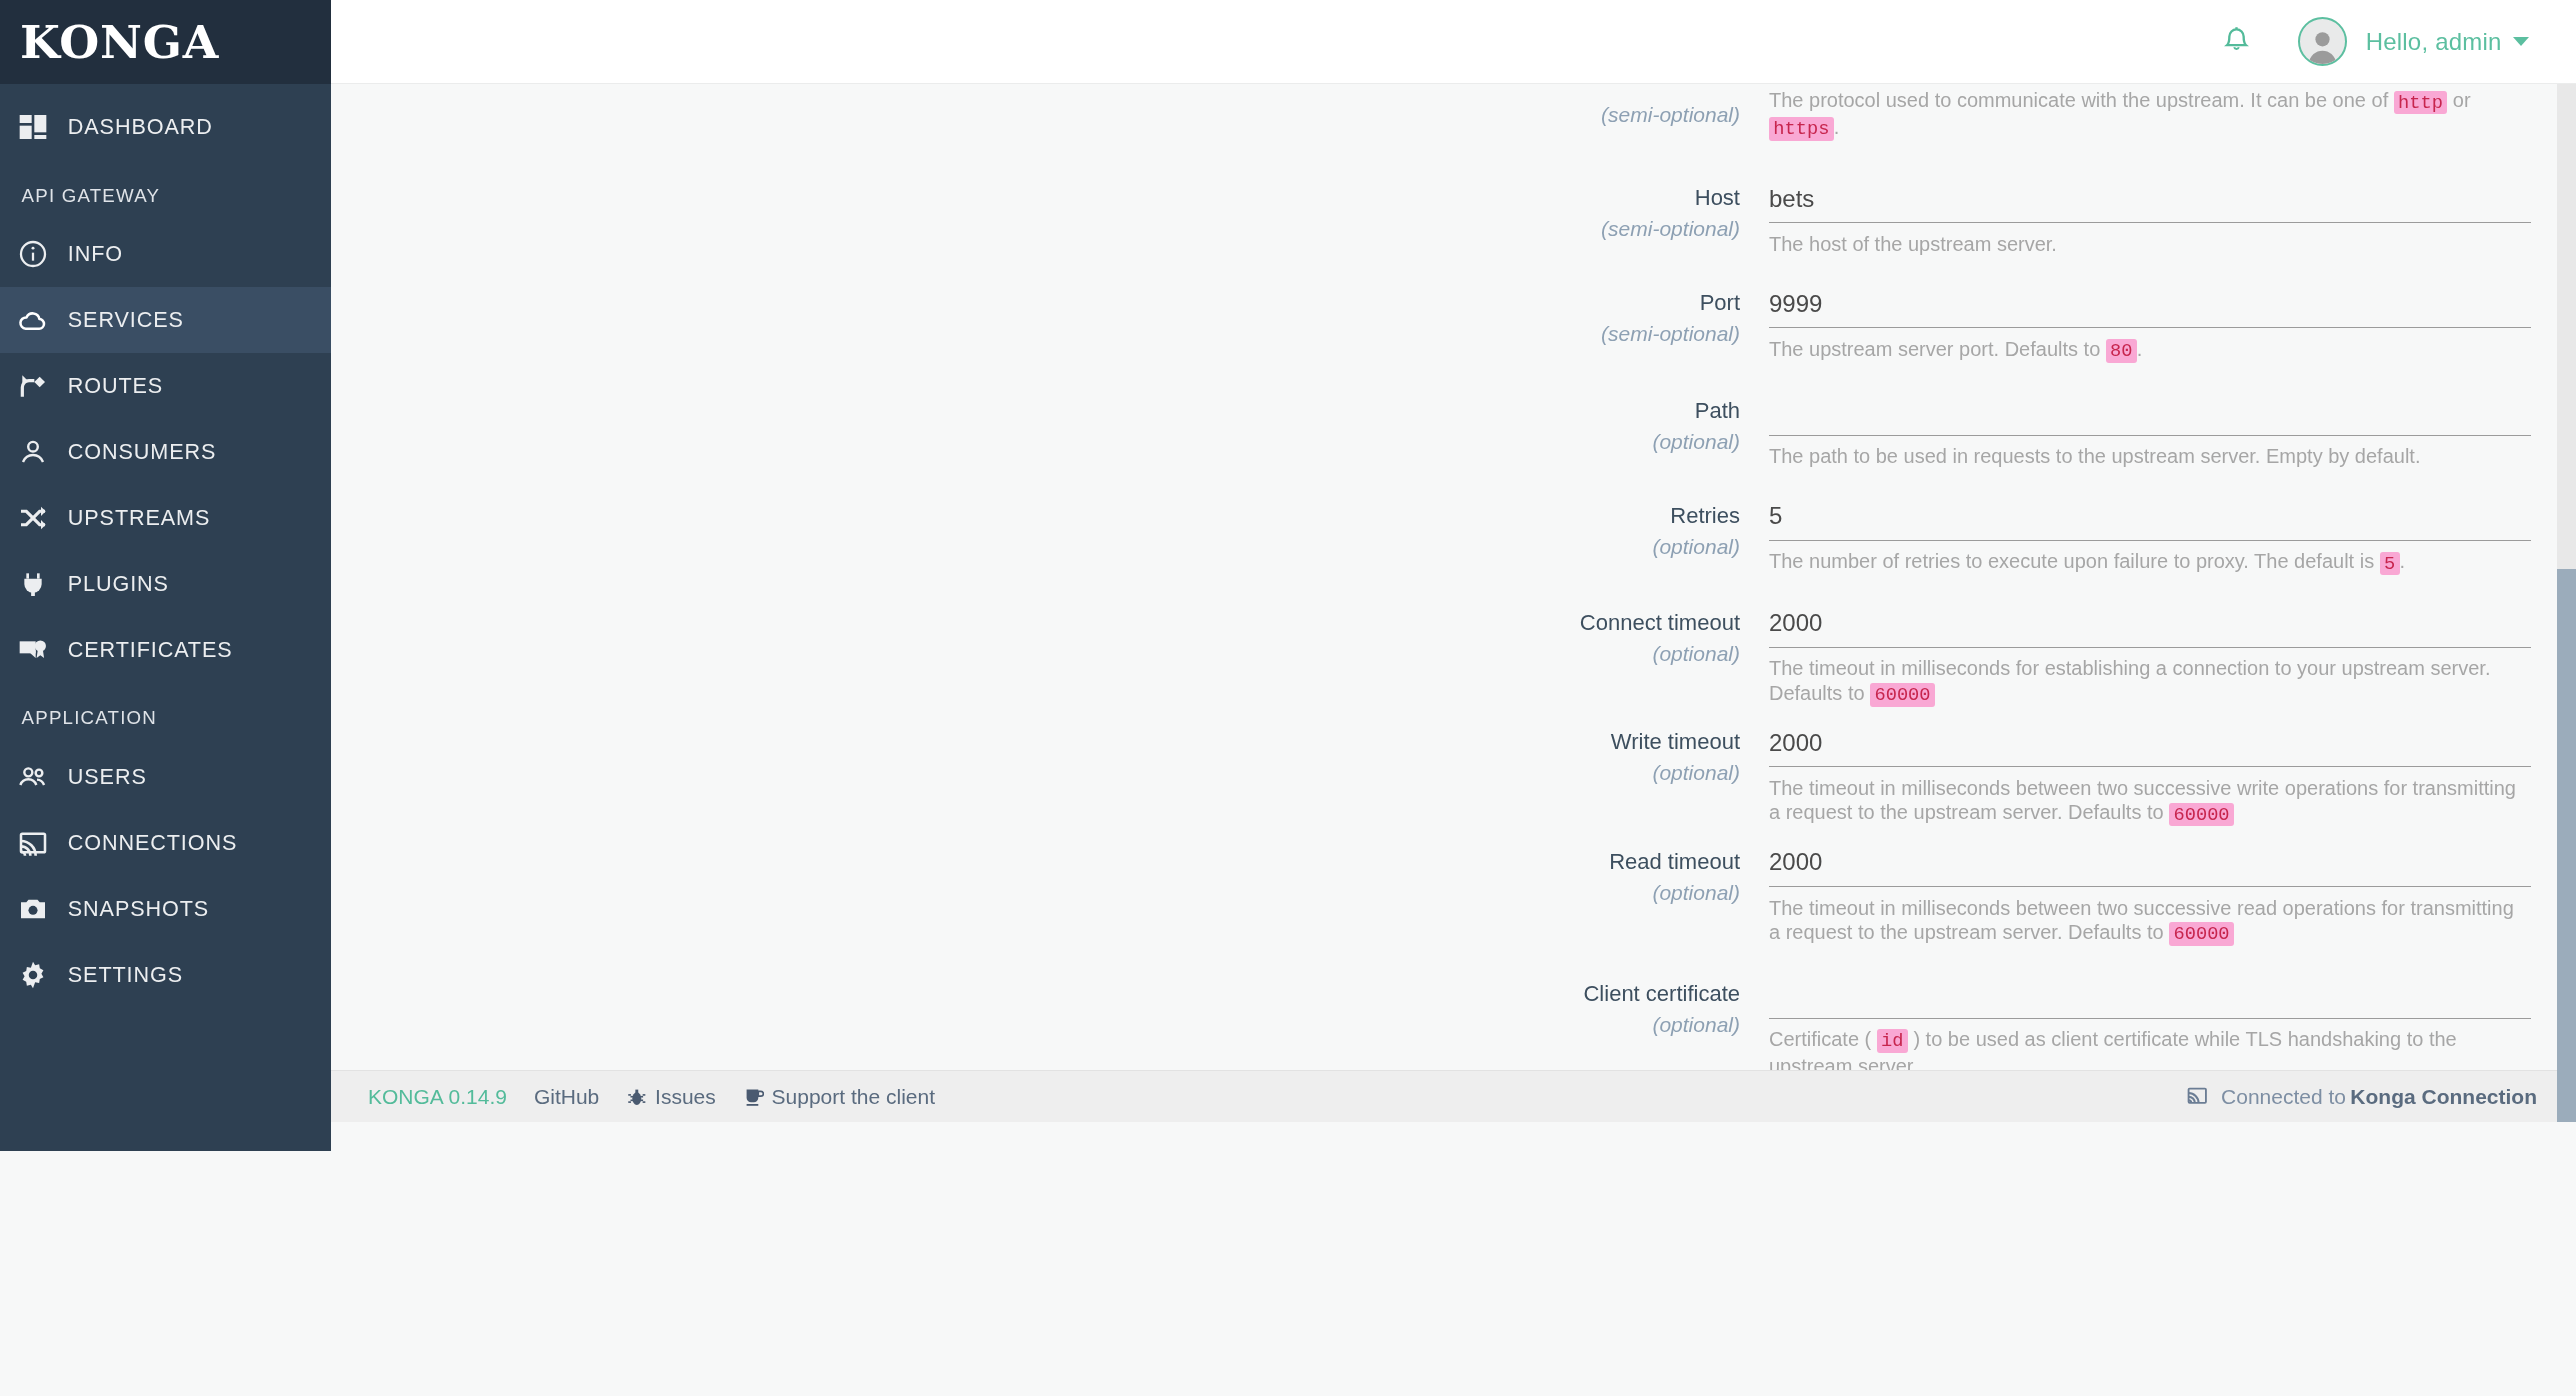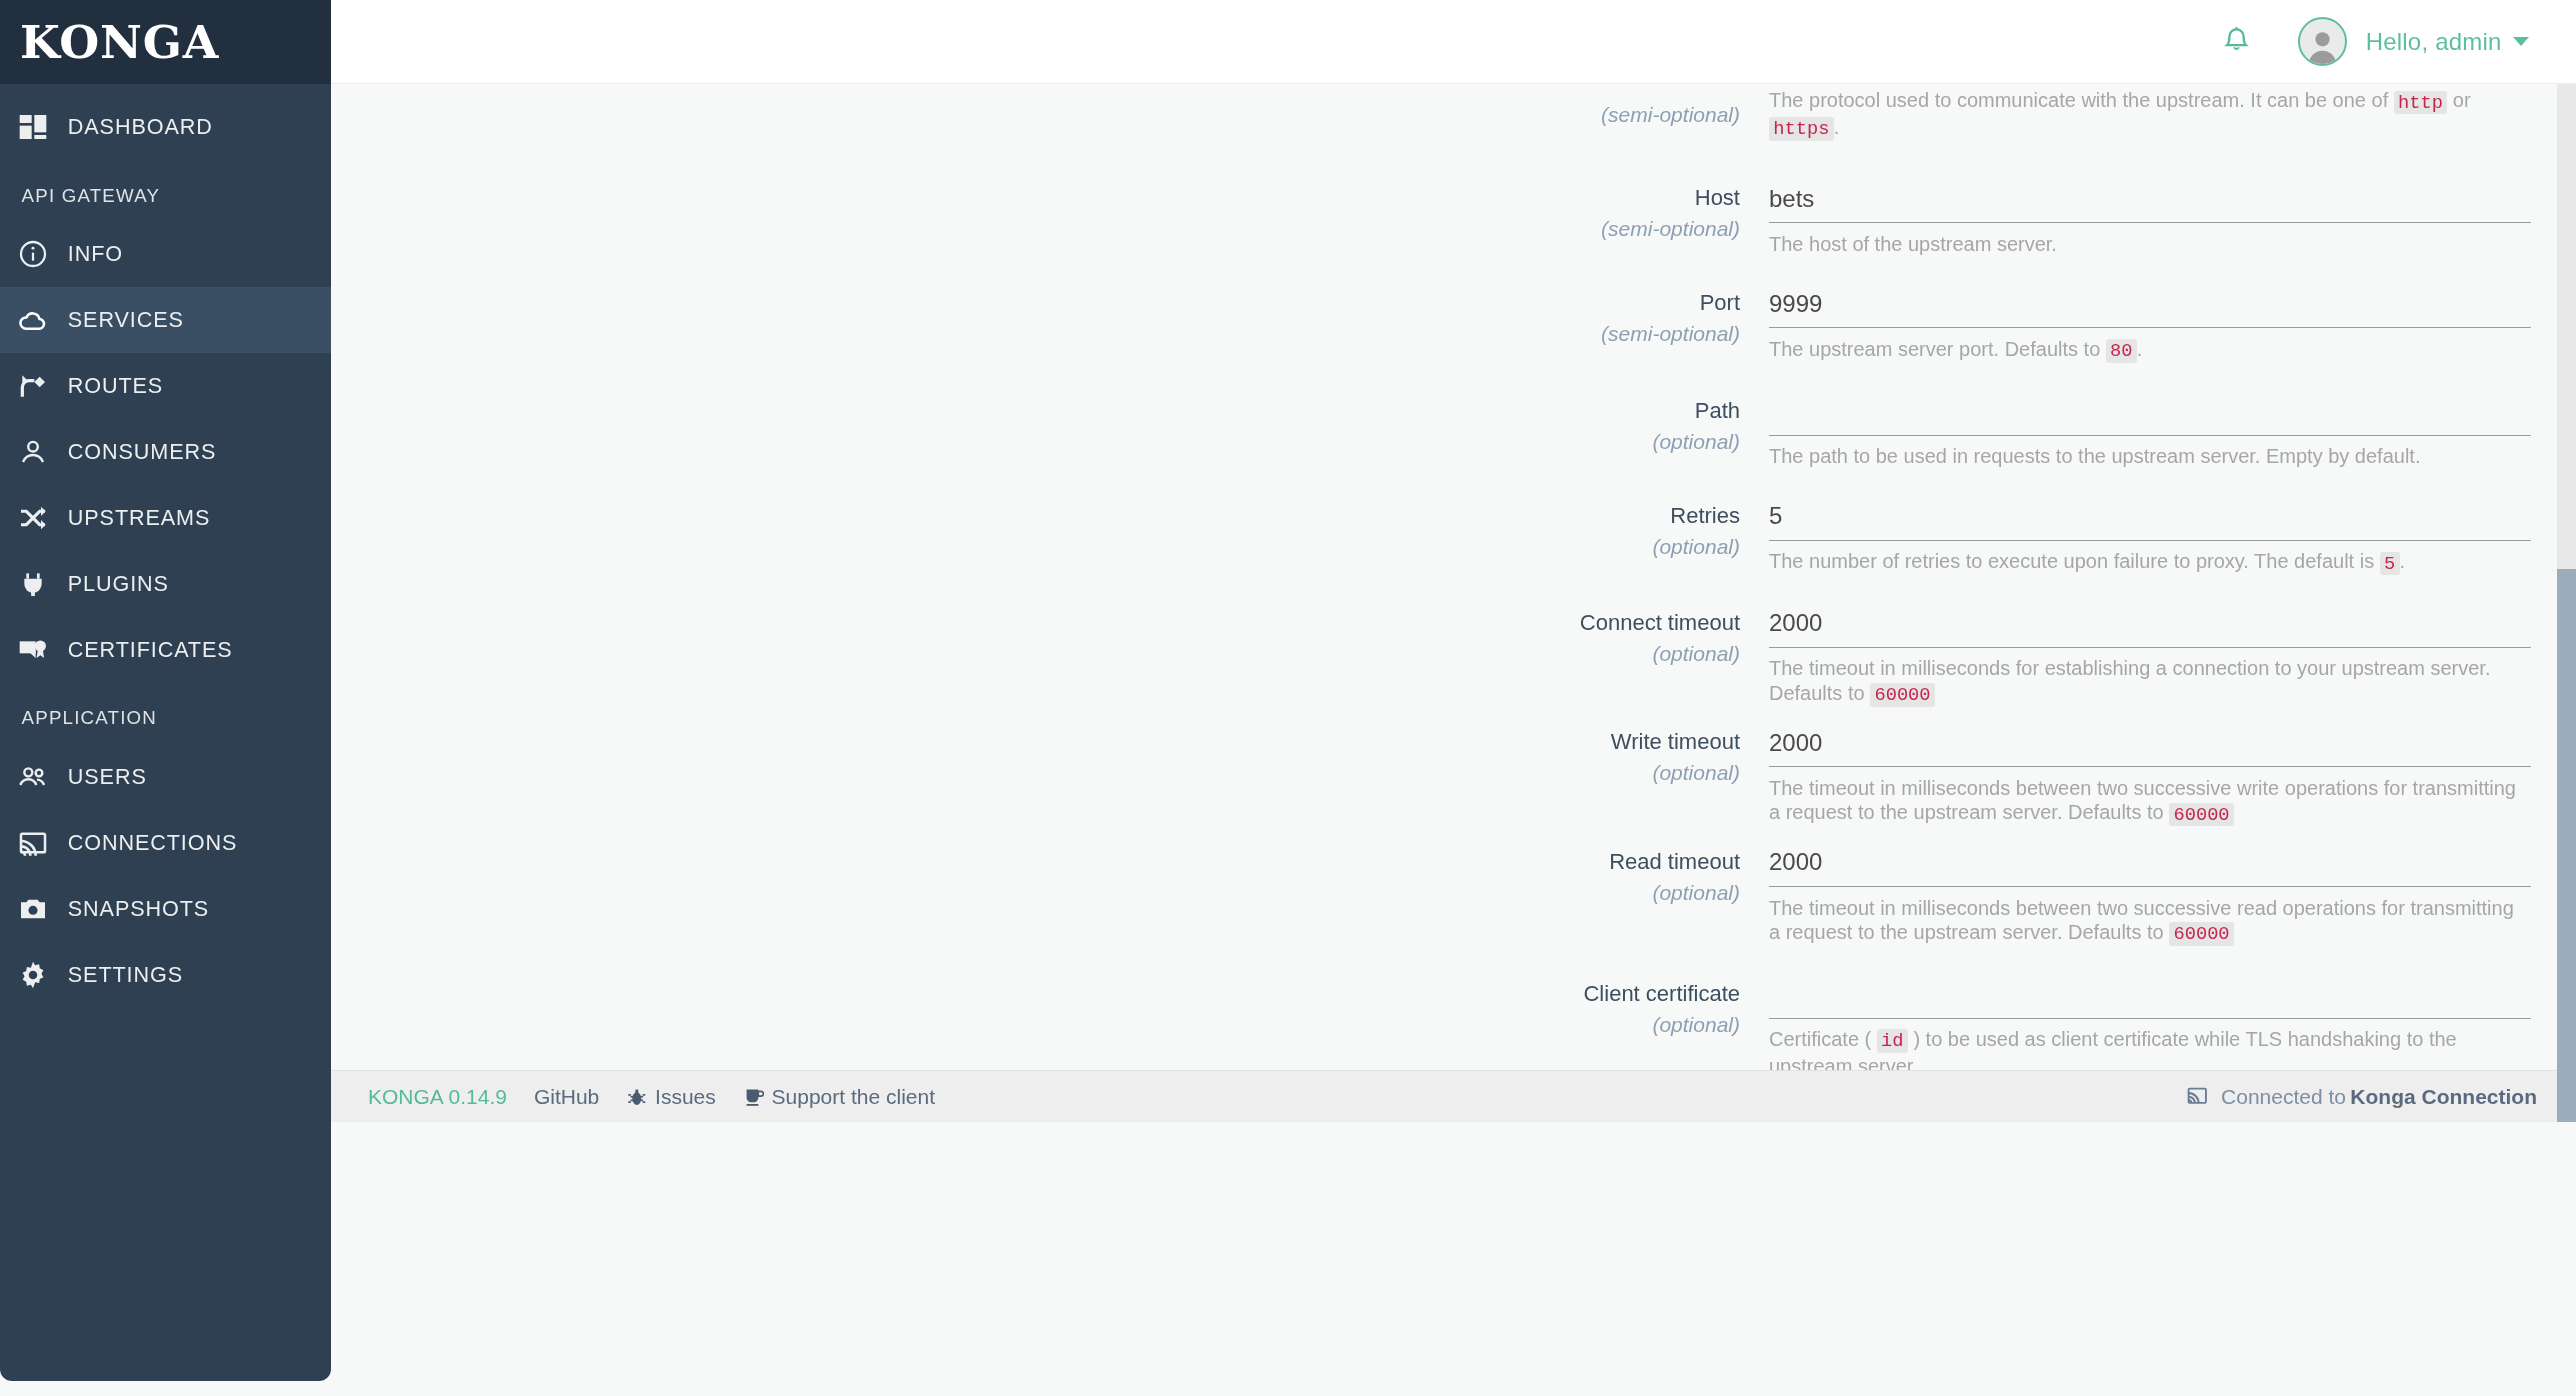--- a/index.html
+++ b/index.html
@@ -6,26 +6,25 @@
   html, body {
     width: 2576px; height: 1397px;
     font-family: "Liberation Sans", sans-serif;
     background: #f7f8f8;
     overflow: hidden;
   }
   .app { position: relative; width: 2576px; height: 1397px; display: flex; }
 
   
   .sidebar {
-    width: 331px; height: 1381px;
+    width: 331px; height: 1151px;
     background: #2e4052;
     flex: 0 0 331px;
     position: relative;
     z-index: 5;
-    border-radius: 12px;
   }
   .logo-box {
     height: 84px;
     background: #222f3e;
     display: flex; align-items: center;
     padding-left: 20px;
   }
   .logo-text {
     color: #ffffff;
     font-family: "DejaVu Serif", serif;
@@ -160,21 +159,21 @@
   .fhelp {
     color: #a6a6a6;
     font-size: 20px;
     line-height: 24.5px;
     margin-top: 8.6px;
     max-width: 761px;
   }
   code.kw {
     font-family: "Liberation Mono", monospace;
     color: #c7254e;
-    background: #e5e5e5;
+    background: #f9a8d4;
     border-radius: 2.9px;
     padding: 0.7px 4.3px;
     font-size: 18.7px;
   }
 
   .submit-row { display: flex; }
   .submit-row .lpad { width: 1467px; flex: 0 0 1467px; }
   .btn-submit {
     width: 762px;
     height: 52px;

